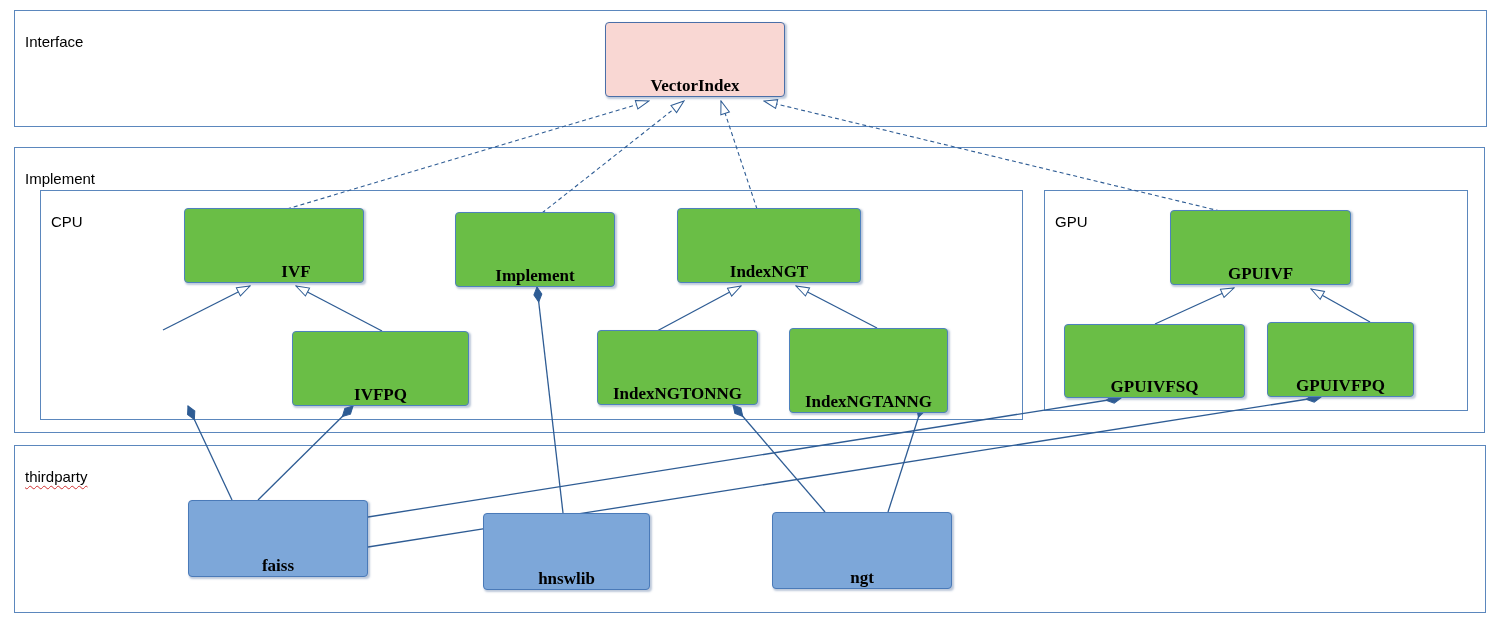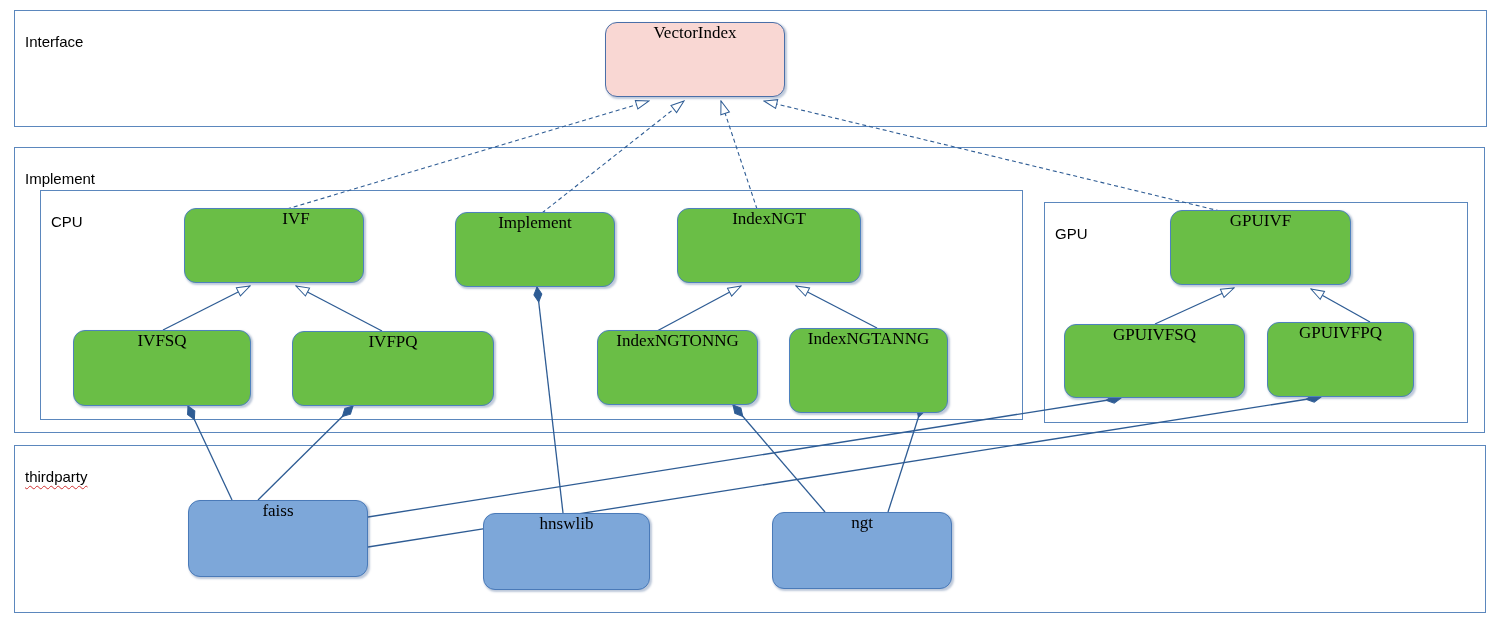--- a/index.html
+++ b/index.html
@@ -64,26 +64,27 @@
     stroke:var(--connector);
     stroke-width:1;
   }
   .marker-diamond-path{
     fill:var(--connector);
     stroke:var(--connector);
   }
   .node{
     position:absolute;
     z-index:3;
-    border-radius:12px;
+    border-radius:4px;
     box-sizing:border-box;
     display:flex;
-    align-items:flex-start;
+    align-items:flex-end;
     justify-content:center;
     box-shadow:1.5px 1.5px 2px rgba(70,100,150,0.35);
+    font-weight:bold;
   }
   .node-interface{
     background:var(--iface-fill);
     border:1.5px solid var(--iface-border);
   }
   .node-impl{
     background:var(--impl-fill);
     border:1.5px solid var(--impl-border);
   }
   .node-thirdparty{
@@ -132,42 +133,39 @@
   </svg>
 <div class="section" style="left: 14px; top: 10px; width: 1473px; height: 117px;">
       <span class="section-label">Interface</span>
     </div>
     <div class="section" style="left: 14px; top: 147px; width: 1471px; height: 286px;">
       <span class="section-label">Implement</span>
     </div>
     <div class="section" style="left: 40px; top: 190px; width: 983px; height: 230px;">
       <span class="section-label">CPU</span>
     </div>
-    <div class="section" style="left: 1044px; top: 190px; width: 424px; height: 221px; margin-top: 12px;">
+    <div class="section" style="left: 1044px; top: 190px; width: 424px; height: 221px;">
       <span class="section-label">GPU</span>
     </div>
     <div class="section" style="left: 14px; top: 445px; width: 1472px; height: 168px;">
       <span class="section-label squiggle">thirdparty</span>
     </div>
     <div class="node node-interface" style="left: 605px; top: 22px; width: 180px; height: 75px;">
       <span class="node-label">VectorIndex</span>
     </div>
     <div class="node node-impl" style="left: 184px; top: 208px; width: 180px; height: 75px; padding-left: 44px;">
       <span class="node-label">IVF</span>
     </div>
     <div class="node node-impl" style="left: 455px; top: 212px; width: 160px; height: 75px;">
       <span class="node-label">Implement</span>
     </div>
     <div class="node node-impl" style="left: 677px; top: 208px; width: 184px; height: 75px;">
       <span class="node-label">IndexNGT</span>
     </div>
-    <div class="node node-impl" style="left: 73px; top: 330px; width: 178px; height: 76px;">
-      <span class="node-label">IVFSQ</span>
-    </div>
-    <div class="node node-impl" style="left: 292px; top: 331px; width: 202px; height: 75px;">
+    <div class="node node-impl" style="left: 292px; top: 331px; width: 177px; height: 75px;">
       <span class="node-label">IVFPQ</span>
     </div>
     <div class="node node-impl" style="left: 597px; top: 330px; width: 161px; height: 75px;">
       <span class="node-label">IndexNGTONNG</span>
     </div>
     <div class="node node-impl" style="left: 789px; top: 328px; width: 159px; height: 85px;">
       <span class="node-label">IndexNGTANNG</span>
     </div>
     <div class="node node-impl" style="left: 1170px; top: 210px; width: 181px; height: 75px;">
       <span class="node-label">GPUIVF</span>

